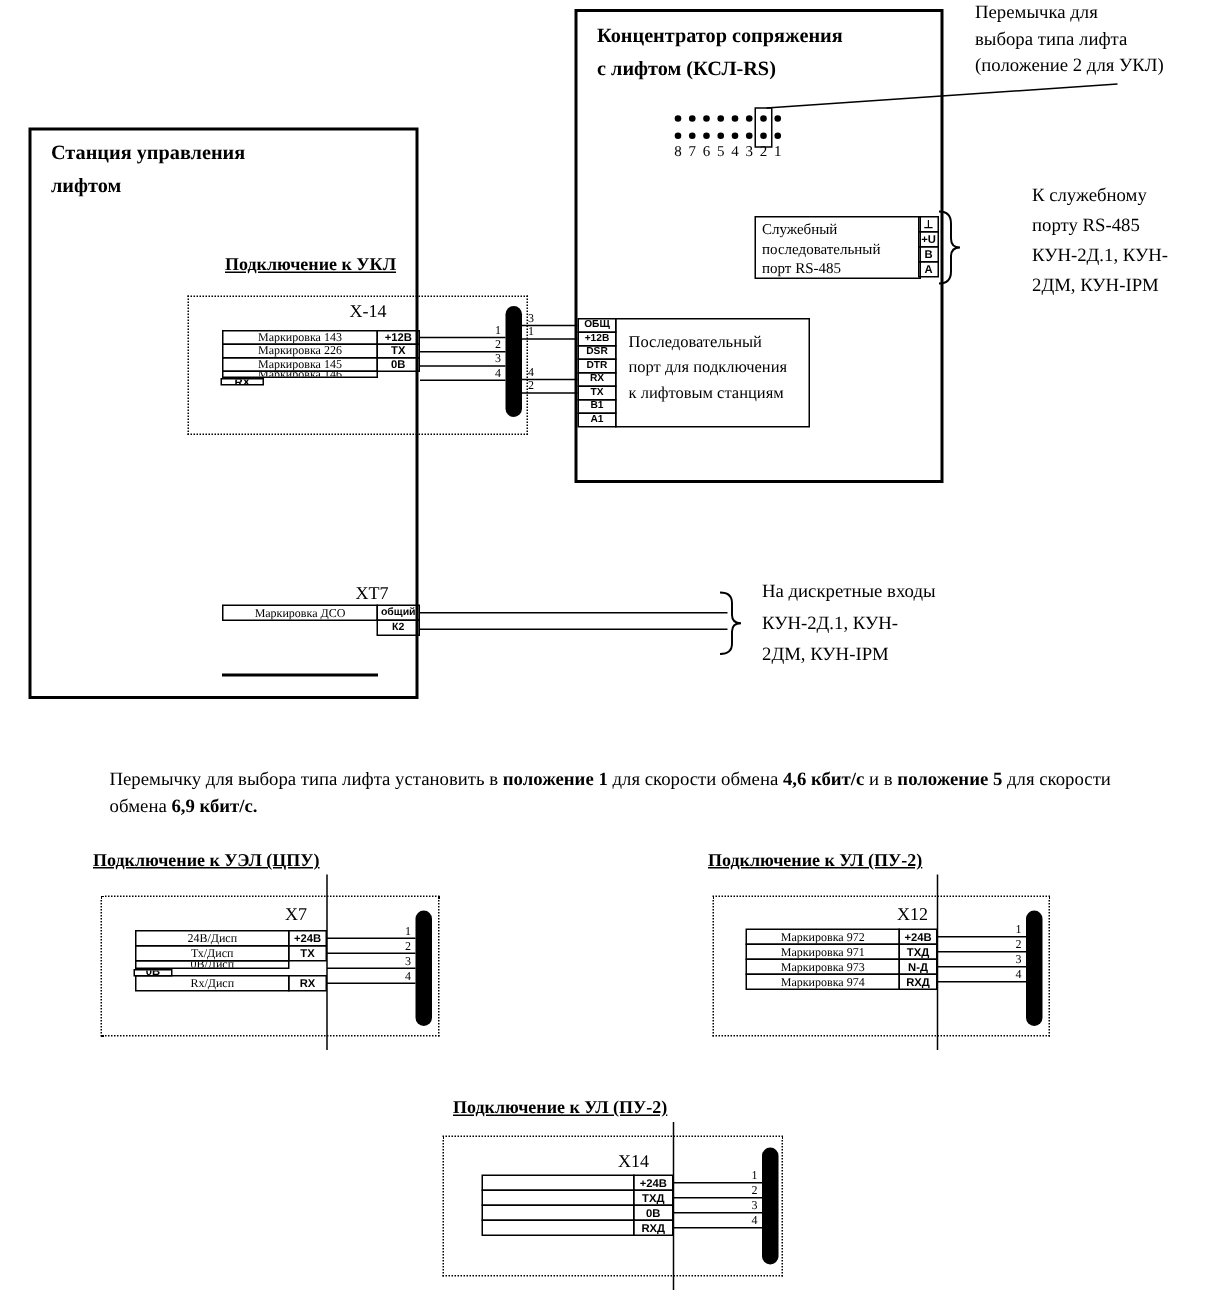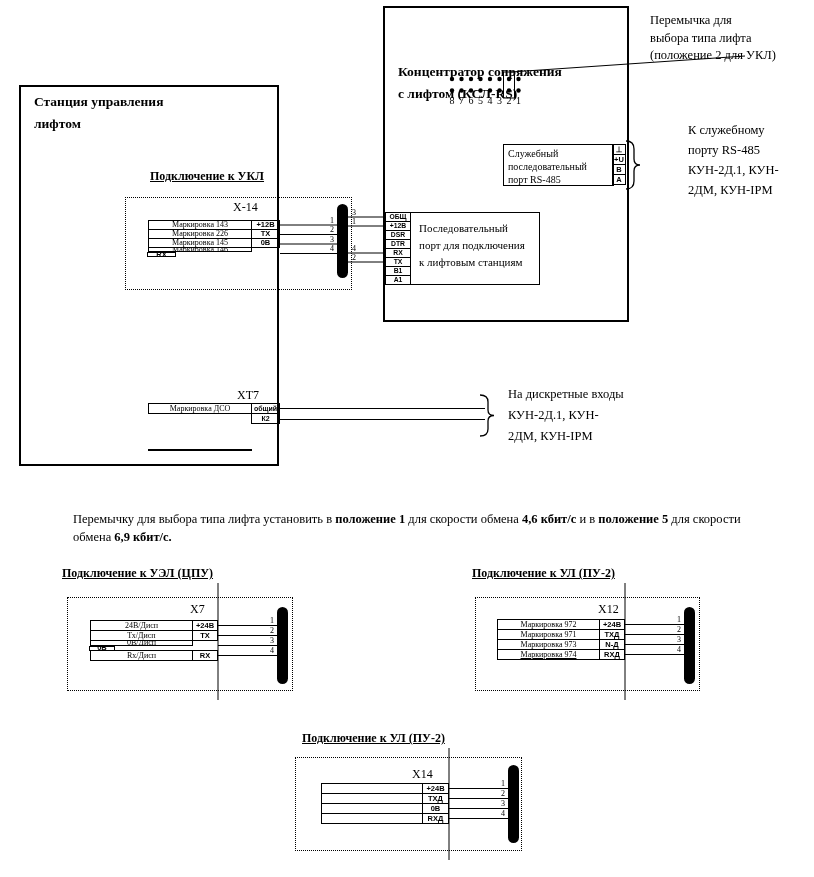--- a/index.html
+++ b/index.html
@@ -152,26 +152,26 @@
     </g>
   </svg>
 
   <div class="abs solid-box" style="left:19px;top:85px;width:260px;height:381px;"></div>
   <div class="abs boxtitle" style="left:34px;top:91px;">
     <div>Станция управления</div>
     <div>лифтом</div>
   </div>
 
   <div class="abs solid-box" style="left:383px;top:6px;width:246px;height:316px;"></div>
-  <div class="abs boxtitle" style="left:398px;top:13px;margin-top:48px;">
+  <div class="abs boxtitle" style="left:398px;top:13px;">
     <div>Концентратор сопряжения</div>
     <div>с лифтом (КСЛ-RS)</div>
   </div>
 
-  <div class="abs note" style="left:650px;top:12px;line-height:17.5px;">
+  <div class="abs note" style="left:650px;top:0;line-height:17.5px;">
     <div>Перемычка для</div>
     <div>выбора типа лифта</div>
     <div>(положение 2 для УКЛ)</div>
   </div>
 
   <div class="abs med-box svc-label" style="left:503px;top:144px;width:111px;height:42px;">
     <div>Служебный</div>
     <div>последовательный</div>
     <div>порт RS-485</div>
   </div>
@@ -279,21 +279,21 @@
     </div>
     <div class="wrow" style="height:11px;">
       <div class="cell mark" style="width:103px;">Маркировка 971</div>
       <div class="cell pin" style="width:26px;">ТХД</div>
     </div>
     <div class="wrow" style="height:11px;">
       <div class="cell mark" style="width:103px;">Маркировка 973</div>
       <div class="cell pin" style="width:26px;">N-Д</div>
     </div>
     <div class="wrow" style="height:11px;">
-      <div class="cell mark" style="width:103px;text-decoration:underline;">Маркировка 974</div>
+      <div class="cell mark" style="width:103px;">Маркировка 974</div>
       <div class="cell pin" style="width:26px;">RХД</div>
     </div>
   </div>
 
   <div class="abs h-underline" style="left:302px;top:731px;">Подключение к УЛ (ПУ-2)</div>
   <div class="abs dotted-box" style="left:295px;top:757px;width:227px;height:94px;"></div>
   <div class="abs conn-label" style="left:412px;top:767px;">Х14</div>
   <div class="abs wtable" style="left:321px;top:783px;width:128px;">
     <div class="wrow" style="height:11px;">
       <div class="cell mark" style="width:102px;"></div>

